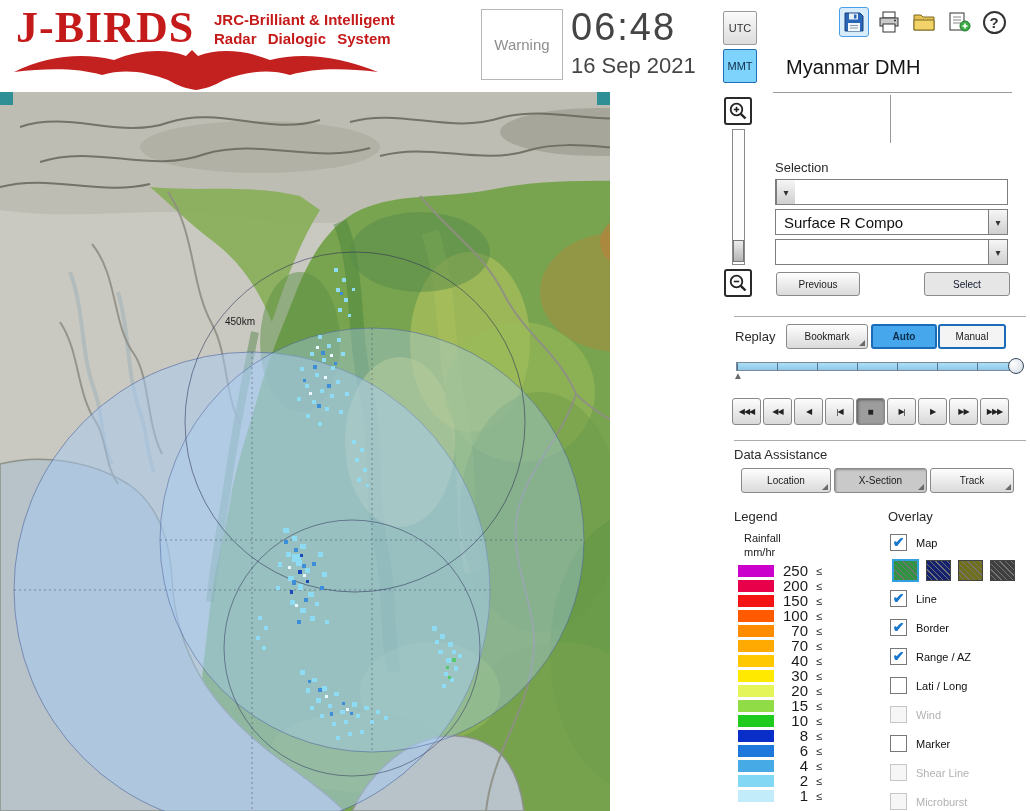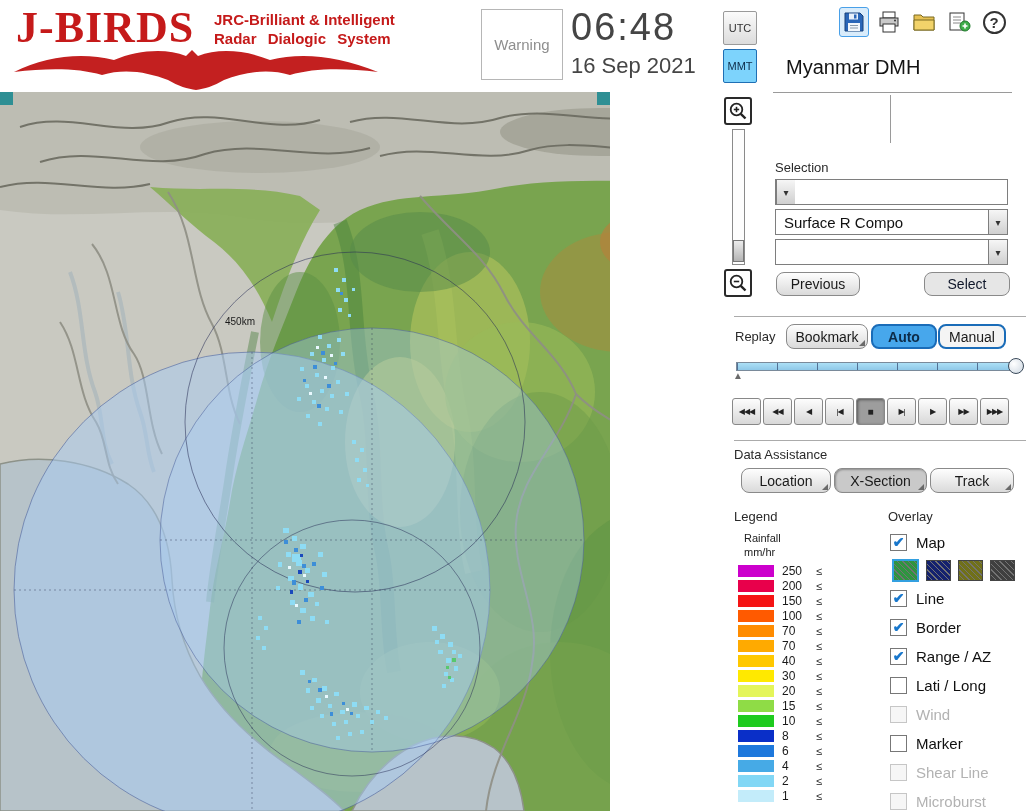--- a/index.html
+++ b/index.html
@@ -44,21 +44,21 @@
   
   .panel{position:absolute;left:730px;top:92px;width:300px;height:719px;background:#fff}
   .panel-topline{position:absolute;left:43px;top:0;width:239px;height:1px;background:#9a9a9a}
   .panel-vtick{position:absolute;left:160px;top:3px;width:1px;height:48px;background:#9a9a9a}
   .sec-label{position:absolute;font-size:13px;color:#2a2a2a}
   .sel-label{left:45px;top:68px}
   .dropdown{position:absolute;left:45px;width:233px;height:26px;border:1px solid #7e7e7e;background:#fff;display:flex;align-items:center}
   .dd1{top:87px}.dd2{top:117px}.dd3{top:147px}
   .dd-text{flex:1;padding-left:8px;font-size:15px;color:#111;white-space:nowrap;overflow:hidden}
   .dd-arrow{width:19px;height:100%;border-left:1px solid #7e7e7e;background:linear-gradient(#f6f6f6,#cfcfcf);display:flex;align-items:center;justify-content:center;font-size:10px;color:#333}
-  .btn{position:absolute;background:linear-gradient(#fefefe,#dadada);border:1px solid #8a8a8a;border-radius:8px;font-size:14px;color:#1a1a1a}
+  .btn{position:absolute;background:linear-gradient(#fefefe,#dadada);border:1px solid #8a8a8a;border-radius:3px;font-size:10px;color:#1a1a1a}
   .prev-btn{left:46px;top:180px;width:84px;height:24px}
   .select-btn{left:194px;top:180px;width:86px;height:24px;color:#0f172a;background:#e6e6e6}
   .hdiv{position:absolute;left:4px;width:292px;height:1px;background:#ababab}
   .d1{top:224px}.d2{top:348px}
   .replay-label{left:5px;top:237px}
   .bookmark-btn{left:56px;top:232px;width:82px;height:25px}
   .auto-btn{left:141px;top:232px;width:66px;height:25px;background:#47a7ec;border:2px solid #1a6cb8;color:#0d2c49;font-weight:bold}
   .manual-btn{left:208px;top:232px;width:68px;height:25px;border:2px solid #1a6cb8;background:#f4f4f4}
   .time-slider{position:absolute;left:6px;top:270px;width:286px;height:9px;border:1px solid #7a8a9a;background:repeating-linear-gradient(90deg,rgba(50,70,110,.7) 0 1px,transparent 1px 40px),linear-gradient(#ace0f6,#8fc8e8)}
   .slider-thumb{position:absolute;right:-3px;top:-5px;width:16px;height:16px;border-radius:50%;background:radial-gradient(circle at 35% 35%,#ffffff,#cdd7e1);border:1.5px solid #3a4a5a}
@@ -71,27 +71,27 @@
   .xsec-btn{left:104px;top:376px;width:93px;height:25px;background:#c9c9c9;box-shadow:inset 1px 1px 2px rgba(0,0,0,.3)}
   .track-btn{left:200px;top:376px;width:84px;height:25px}
   .notch::after{content:"";position:absolute;right:2px;bottom:2px;width:0;height:0;border-left:6px solid transparent;border-bottom:6px solid #6a6a6a}
   .legend-label{left:4px;top:417px}
   .overlay-label{left:158px;top:417px}
   .legend-quantity{position:absolute;left:14px;top:440px;font-size:11px;color:#222}
   .legend-unit{position:absolute;left:14px;top:454px;font-size:11px;color:#222}
   .legend-entries{position:absolute;left:8px;top:471px;width:130px}
   .lg-row{display:flex;align-items:center;height:15px;gap:8px}
   .lg-sw{width:36px;height:12px;flex:0 0 36px}
-  .lg-val{width:26px;text-align:left;font-size:12px;color:#1a1a1a}
+  .lg-val{width:26px;text-align:right;font-size:15px;color:#1a1a1a}
   .lg-le{font-size:11px;color:#1a1a1a}
   .overlay-items{position:absolute;left:160px;top:436px;width:140px}
   .ov-row{display:flex;align-items:center;height:29px;gap:9px}
   .ov-cb{width:17px;height:17px;border:1px solid #777;background:#fff;font-size:14px;line-height:15px;color:#1877cc;font-weight:bold;text-align:center;flex:0 0 17px}
   .ov-row.disabled .ov-cb{border-color:#c6c6c6;background:#f6f6f6}
-  .ov-lb{font-size:15px;color:#101010}
+  .ov-lb{font-size:11px;color:#101010}
   .ov-row.disabled .ov-lb{color:#b2b2b2}
   .ov-swatches{display:flex;align-items:center;height:27px;gap:7px;padding-left:2px}
   .ov-sw{width:25px;height:21px;border:1px solid #444}
   .ov-sw.sel{width:27px;height:23px;border:2px solid #33a0e0}
 </style>
 </head>
 <body>
 
 <div class="app">
 

